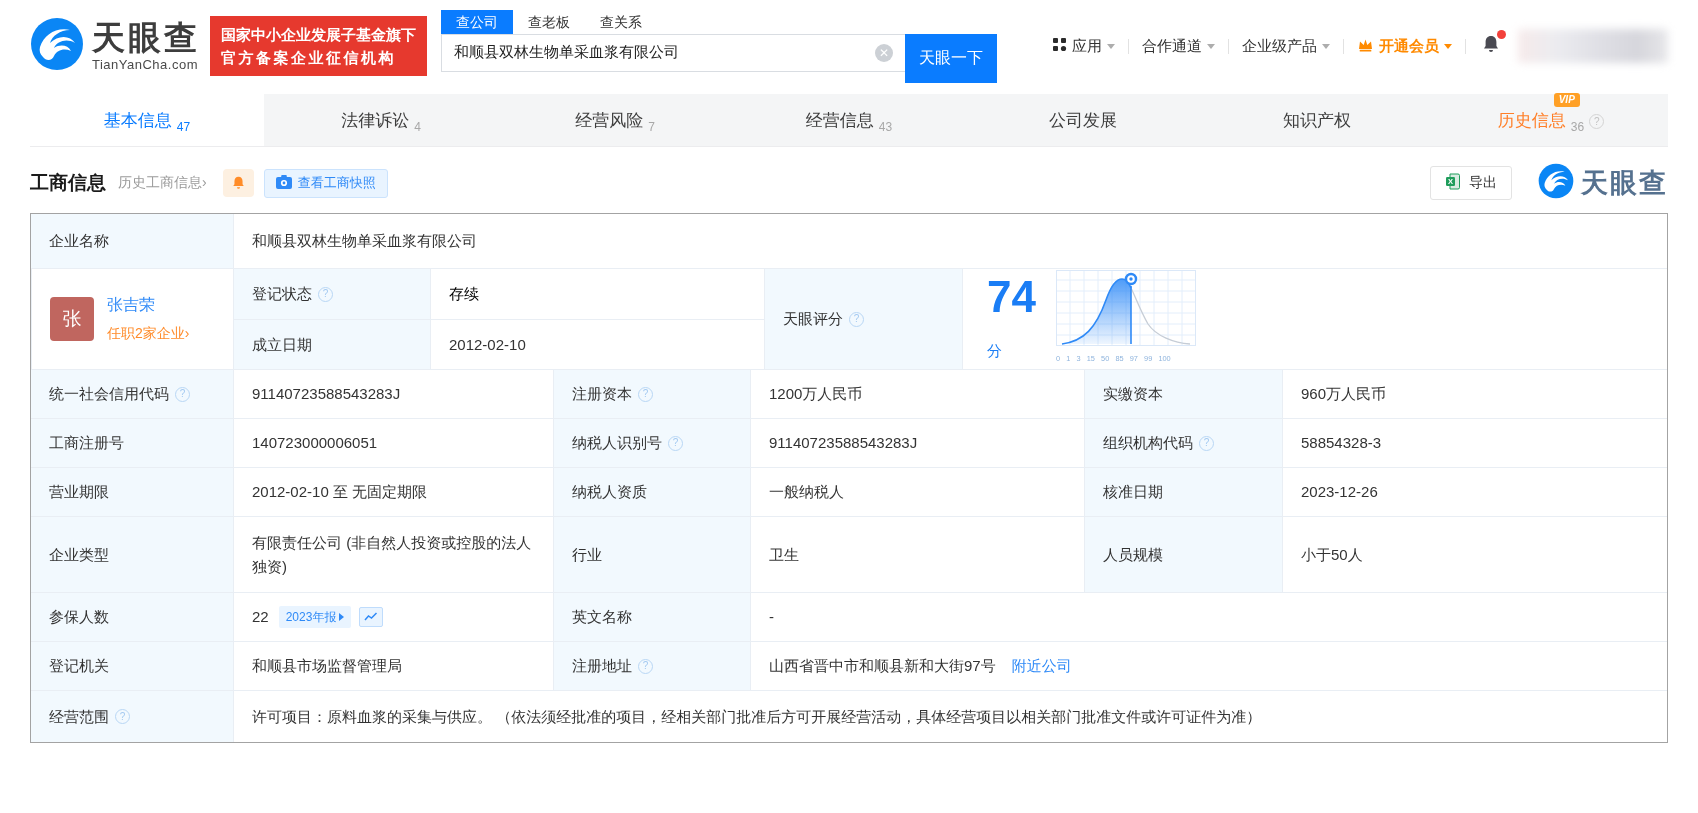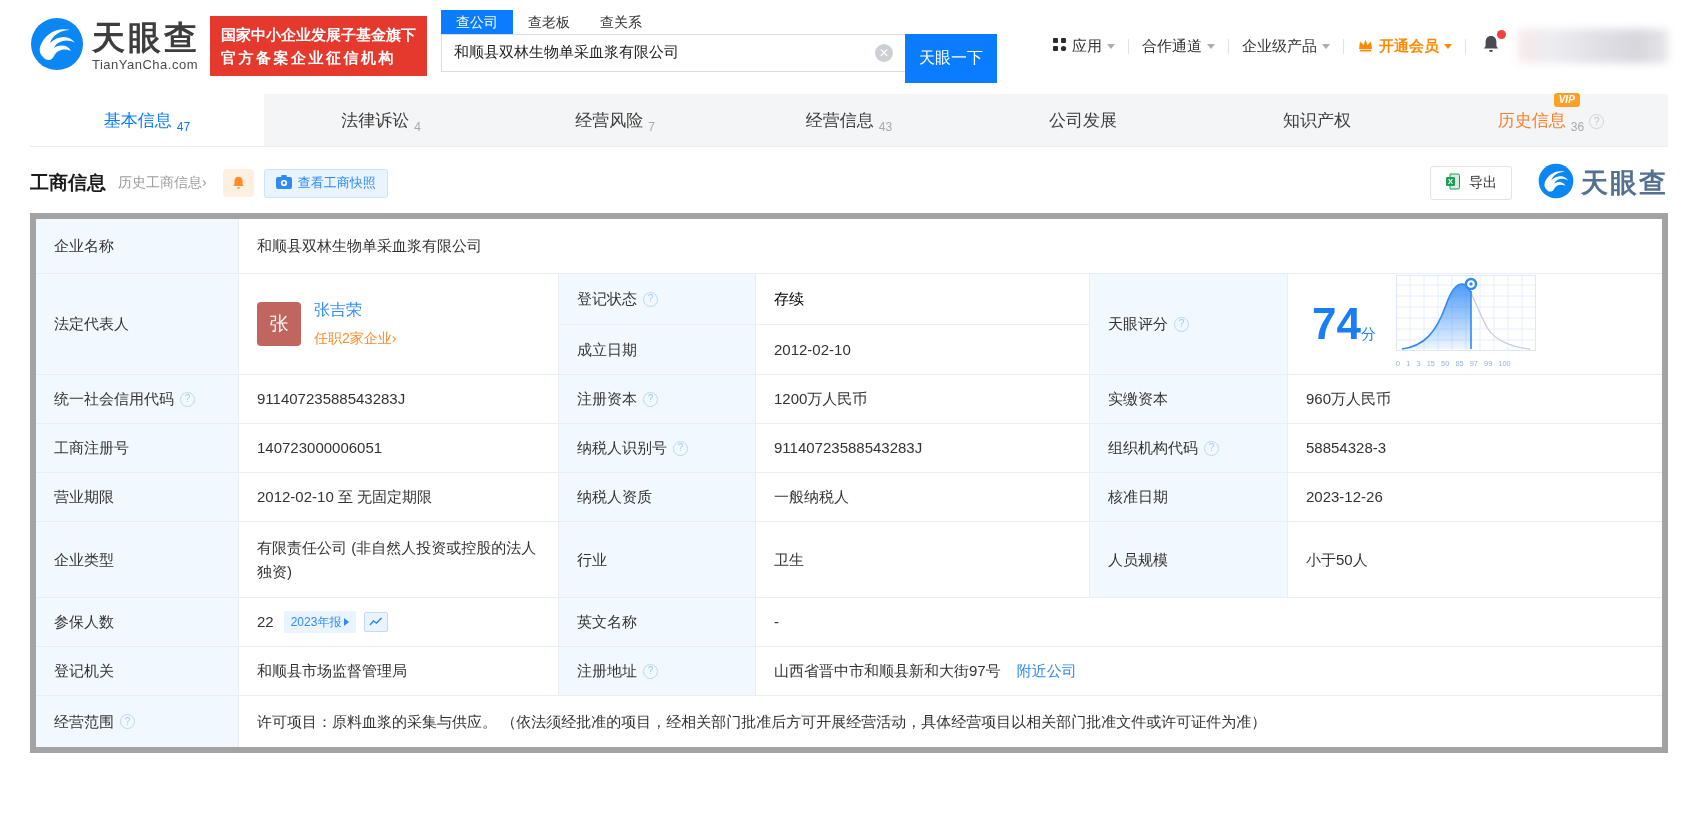--- a/index.html
+++ b/index.html
@@ -64,21 +64,21 @@
                display:flex; align-items:center; justify-content:center; cursor:pointer; }
   .snapshot-btn { margin-left:10px; height:29px; padding:0 11px; background:#e9f4ff; border:1px solid #cbe3fd;
                   border-radius:3px; color:#2f8af7; font-size:13px; display:flex; align-items:center; gap:6px; cursor:pointer; }
   .section-right { margin-left:auto; display:flex; align-items:center; }
   .export-btn { height:34px; padding:0 14px; background:#fff; border:1px solid #e3e3e3; border-radius:3px;
                 font-size:14px; color:#333; display:flex; align-items:center; gap:7px; cursor:pointer; }
   .watermark { display:flex; align-items:center; gap:7px; margin-left:26px; }
   .watermark-text { font-size:27px; font-weight:bold; color:#55718f; letter-spacing:2px; }
 
   
-  .biz-table { margin:0 30px; border:6px solid #a3a3a3; font-size:15px; }
+  .biz-table { margin:0 30px; border:1px solid #a3a3a3; font-size:15px; }
   .trow { display:grid; border-top:1px solid #e9eef4; }
   .trow:first-child { border-top:none; }
   .cell { display:flex; align-items:center; padding:6px 18px; min-height:48px; line-height:1.55; }
   .lbl { background:#f2f9fe; gap:6px; color:#333; }
   .vb { border-left:1px solid #e9eef4; }
 
   .cols-name { grid-template-columns:202px 1fr; min-height:54px; }
   .cols-rep  { grid-template-columns:202px 320px 1fr; min-height:100px; }
   .cols-main { grid-template-columns:202px 320px 197px 334px 198px 1fr; min-height:49px; }
   .cols-span { grid-template-columns:202px 320px 197px 1fr; min-height:49px; }
@@ -270,21 +270,20 @@
 </div>
 
 <div class="biz-table">
 
   <div class="trow cols-name">
     <div class="cell lbl">企业名称</div>
     <div class="cell vb">和顺县双林生物单采血浆有限公司</div>
   </div>
 
   <div class="trow cols-rep">
-    <div class="cell lbl">法定代表人</div>
     <div class="cell vb">
       <span class="rep-person">
         <span class="avatar">张</span>
         <span>
           <div class="rep-name">张吉荣</div>
           <div class="rep-pos">任职2家企业›</div>
         </span>
       </span>
     </div>
     <div class="rep-right">

